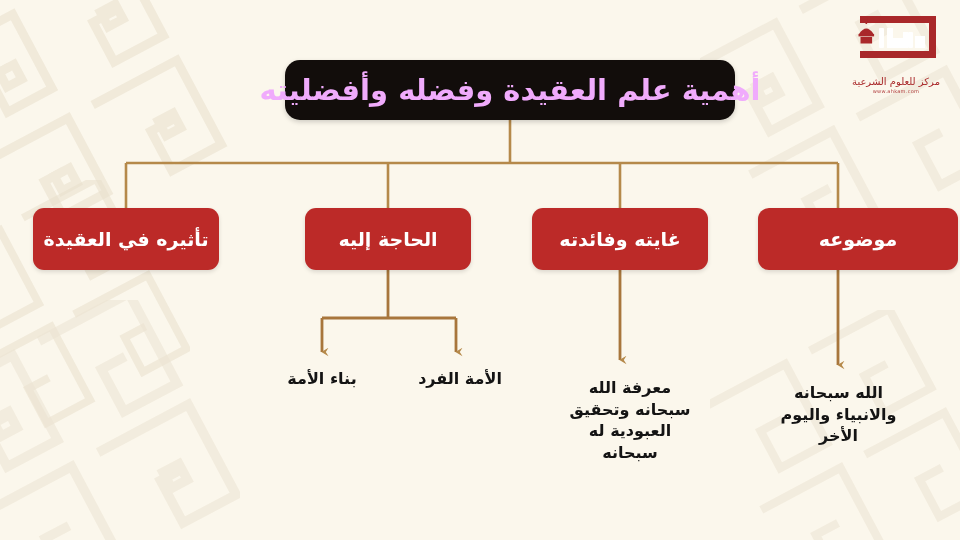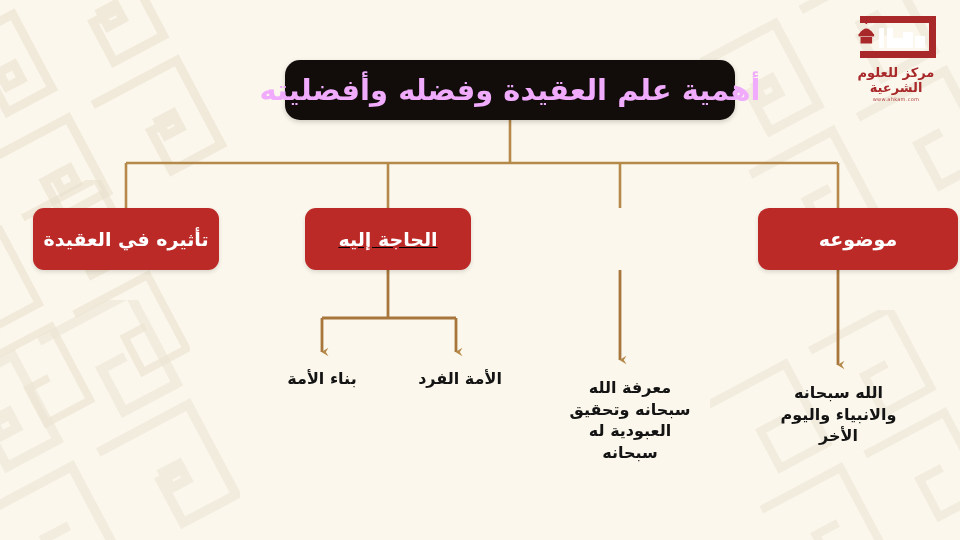--- a/index.html
+++ b/index.html
@@ -80,21 +80,21 @@
     height: 62px;
   }
   .cat-node .label {
     color: #ffffff;
     font-size: 19px;
     font-weight: bold;
     white-space: nowrap;
     direction: rtl;
   }
   #cat-0 { left: 33px;  width: 186px; }
-  #cat-1 { left: 305px; width: 166px; text-decoration: underline; }
+  #cat-1 { left: 305px; width: 166px; }
   #cat-2 { left: 532px; width: 176px; }
   #cat-3 { left: 758px; width: 200px; }
 
   
   .leaf {
     position: absolute;
     color: #141414;
     font-size: 16px;
     font-weight: bold;
     line-height: 1.35;
@@ -117,24 +117,24 @@
     direction: rtl;
   }
   .logo-mark {
     position: relative;
     width: 100px;
     height: 50px;
     margin: 0 auto;
   }
   .logo-sub {
     color: #a9282a;
-    font-size: 13px;
-    font-weight: bold;
+    font-size: 10px;
+    font-weight: normal;
     letter-spacing: 0.2px;
-    margin-top: 1px;
+    margin-top: 12px;
   }
   .logo-url {
     color: #a9282a;
     font-size: 5px;
     letter-spacing: 0.3px;
     margin-top: 1px;
     opacity: 0.9;
   }
 </style>
 </head>
@@ -231,20 +231,23 @@
   </div>
 
   <div class="cat-node" id="cat-0">
     <span class="label">تأثيره في العقيدة</span>
   </div>
 
   <div class="cat-node" id="cat-1">
     <span class="label">الحاجة إليه</span>
   </div>
 
+  <div class="cat-node" id="cat-2">
+    <span class="label">غايته وفائدته</span>
+  </div>
 
   <div class="cat-node" id="cat-3">
     <span class="label">موضوعه</span>
   </div>
 
   <div class="leaf" id="leaf-a">الأمة الفرد</div>
 
   <div class="leaf" id="leaf-b">بناء الأمة</div>
 
   <div class="leaf" id="leaf-c">معرفة الله سبحانه وتحقيق العبودية له سبحانه</div>

